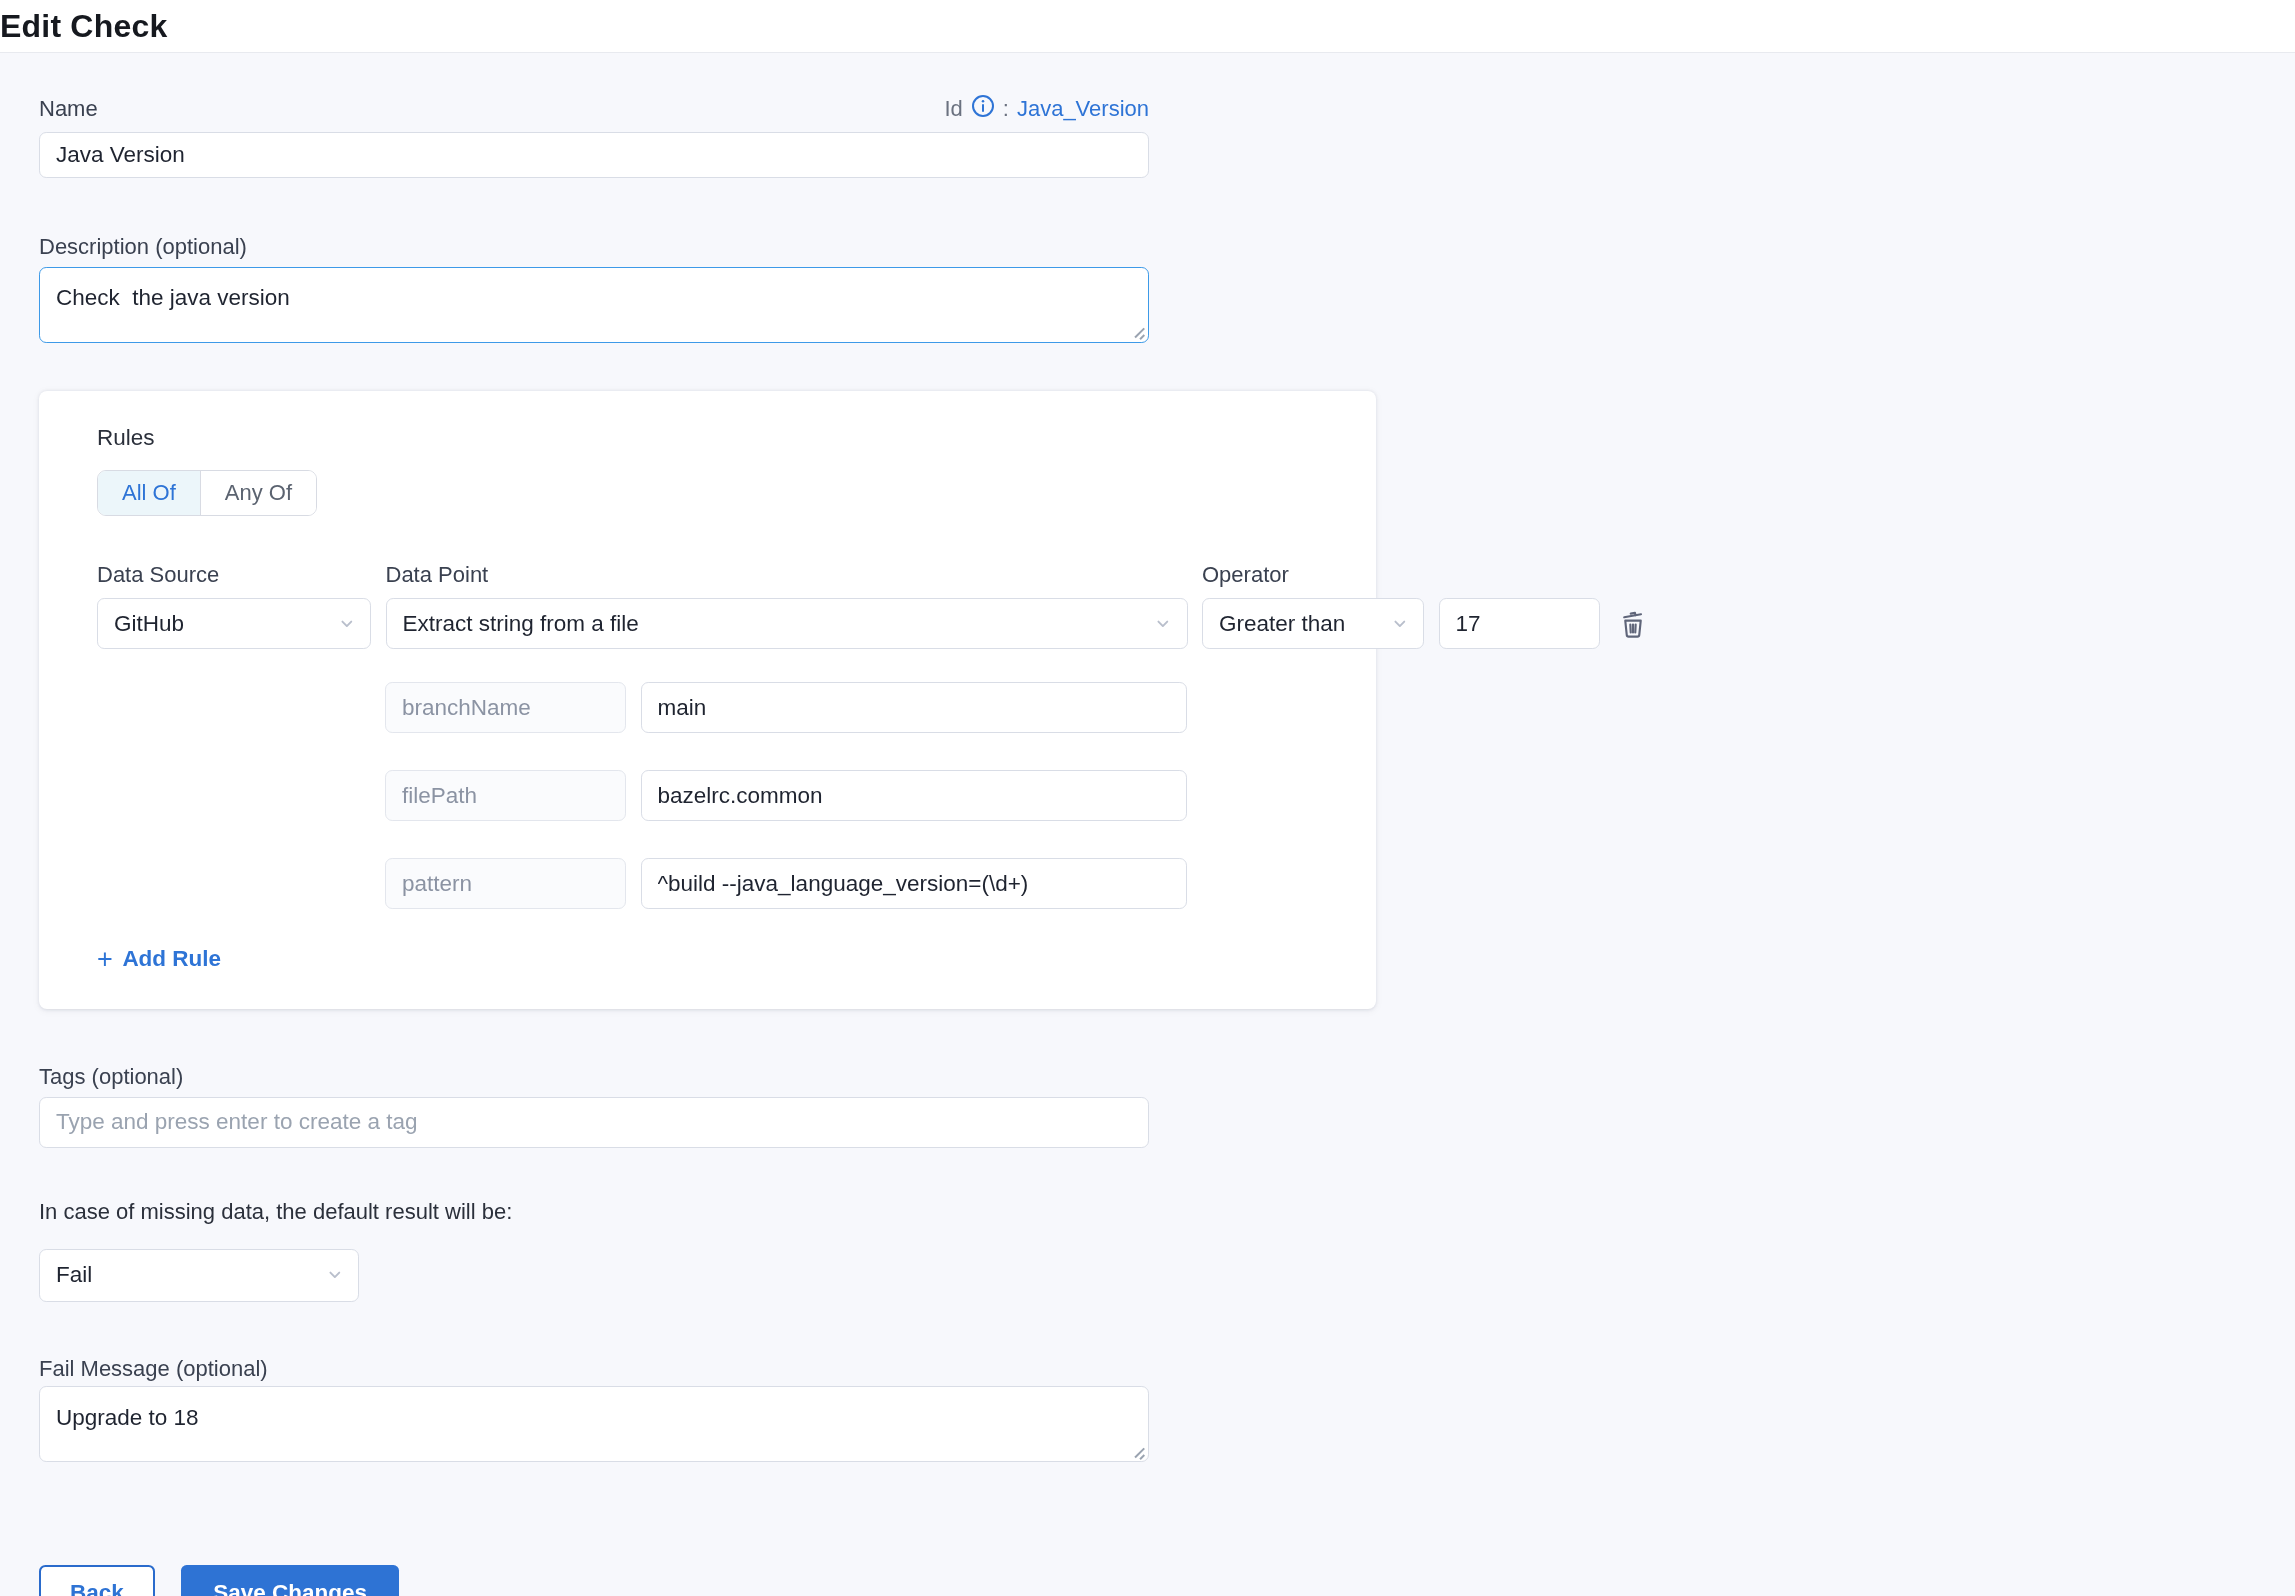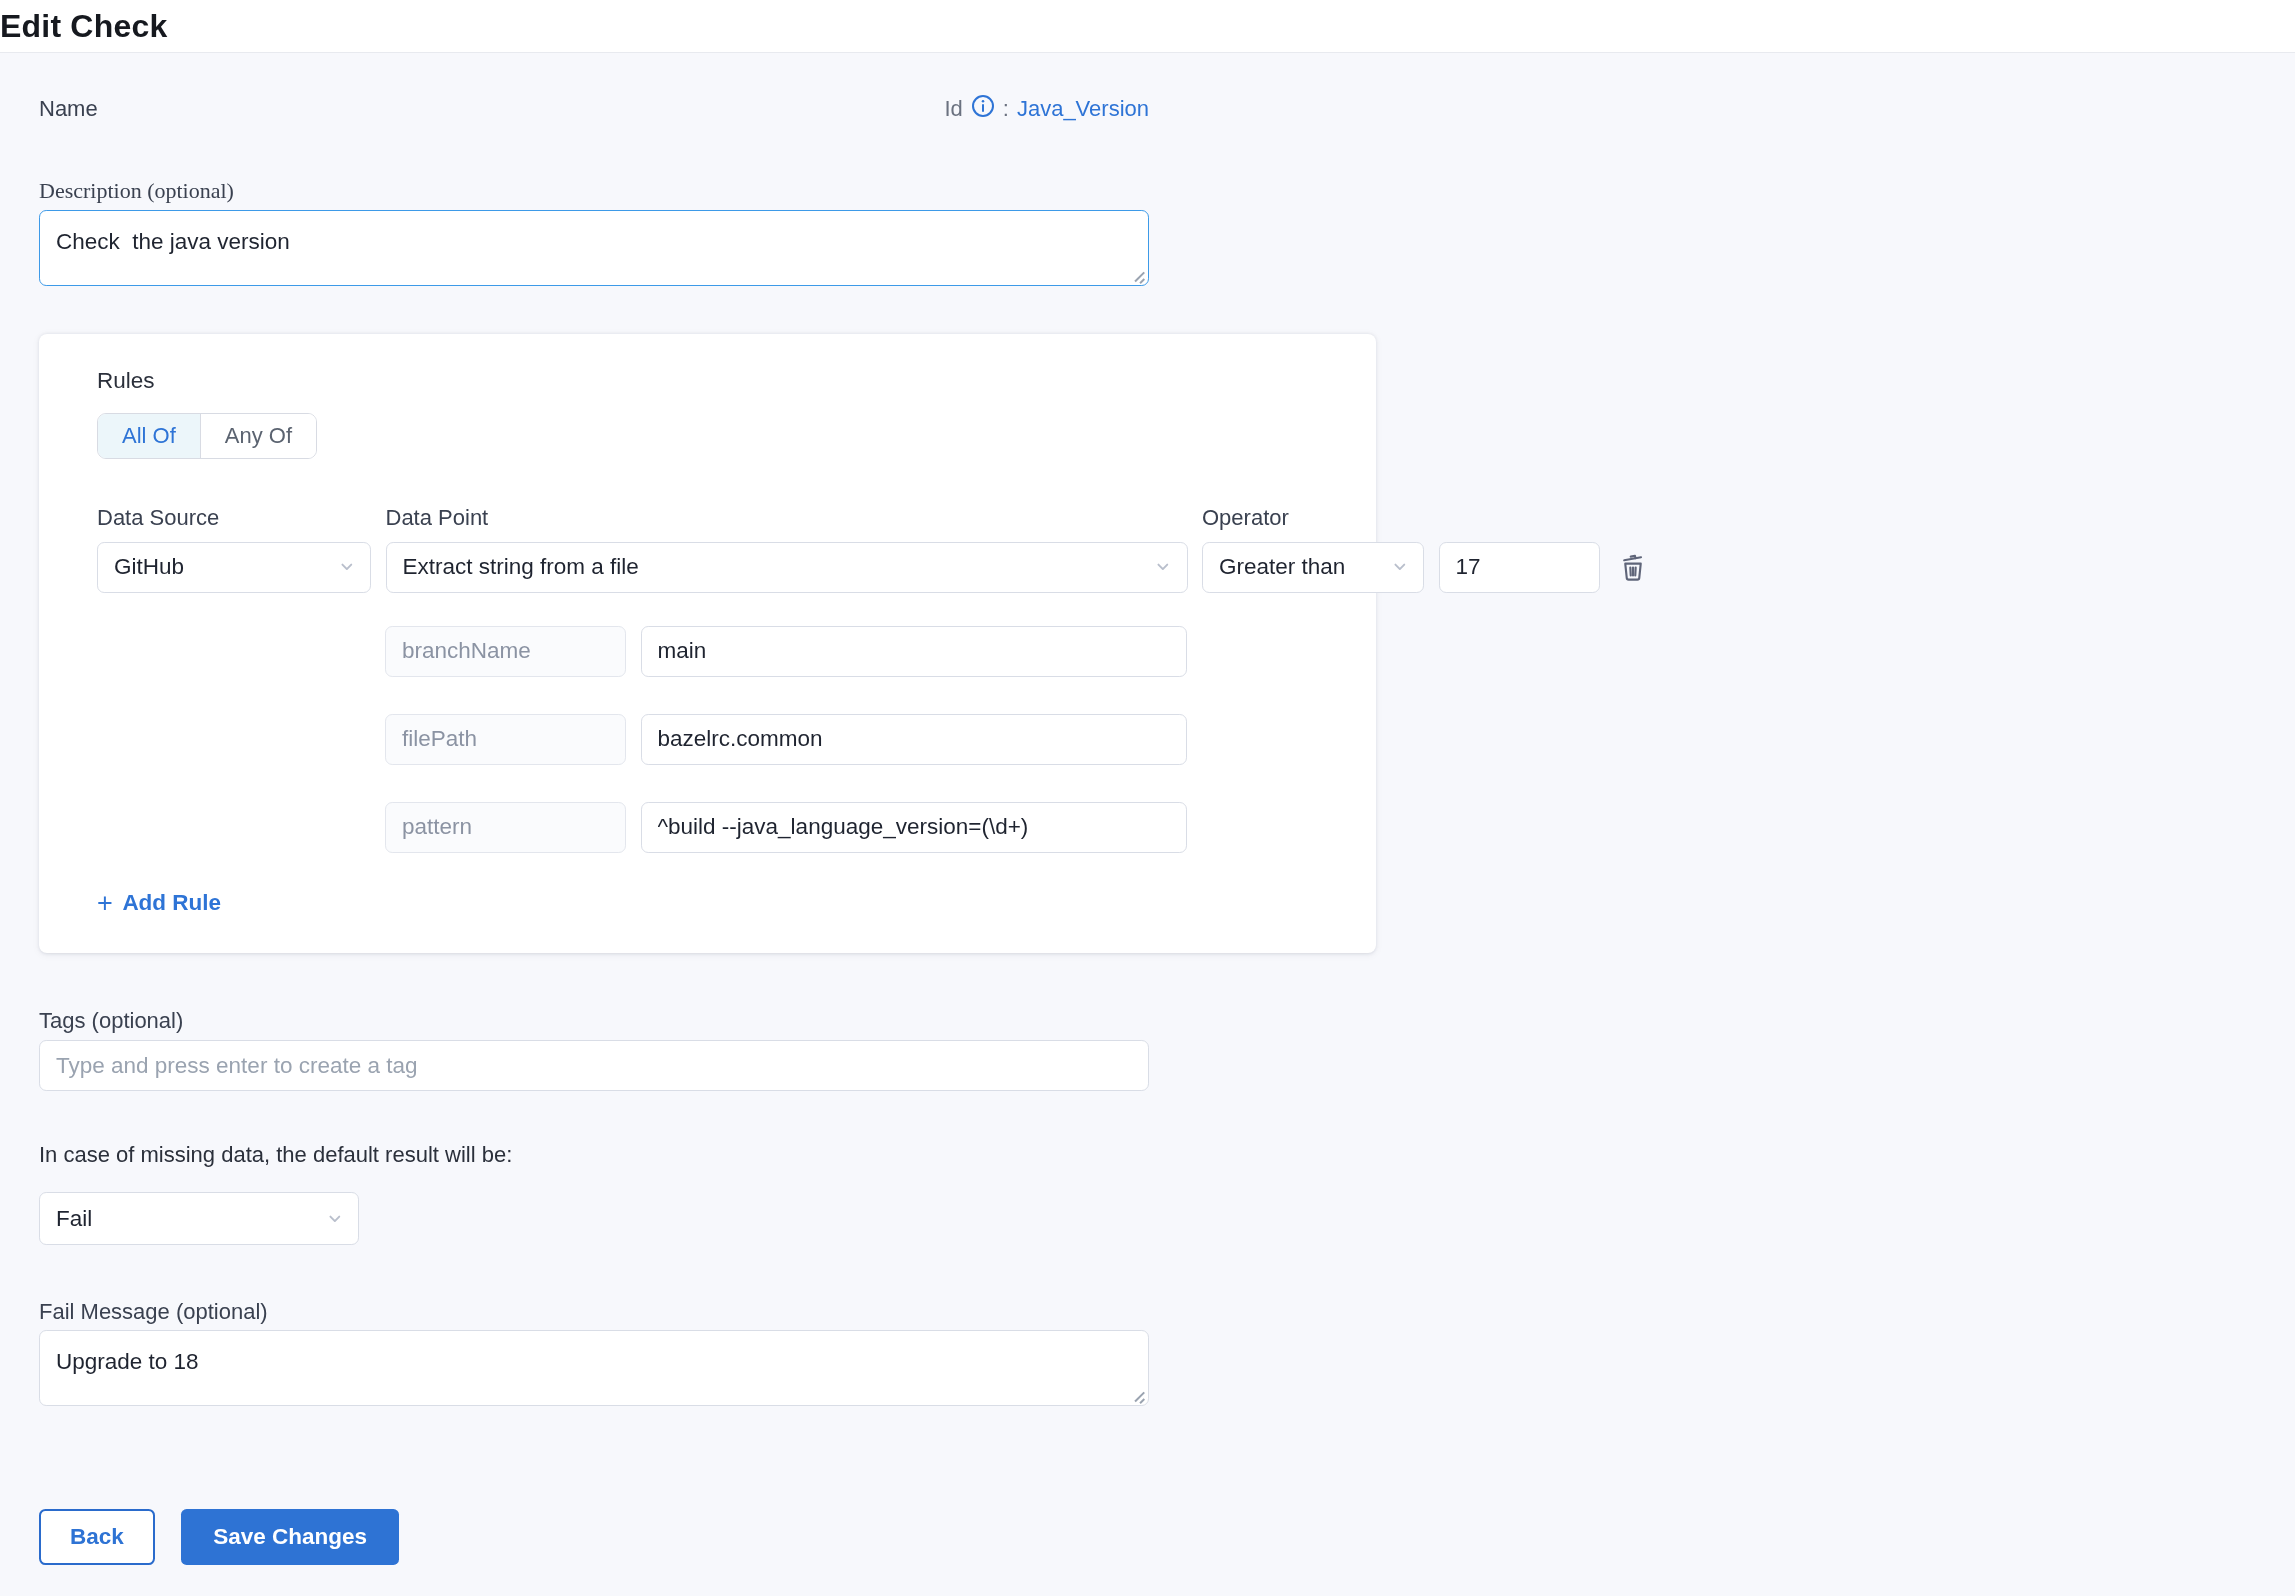--- a/index.html
+++ b/index.html
@@ -30,21 +30,21 @@
   .info-icon { display:inline-flex; margin-top:-6.4px; }
 
   .text-input {
     width:100%; height:46px; background:#fff;
     border:1.6px solid #d9dde6; border-radius:7.2px;
     font-family:"Liberation Sans", sans-serif;
     font-size:22.5px; color:#1f2430; padding:0 16px; outline:none;
   }
   .name-input { margin-top:10.4px; }
 
-  .section-label-desc { margin-top:56px;font-family:Liberation Serif, serif; }
+  .section-label-desc { margin-top:56px; }
   .textarea-wrap { position:relative; width:1110px; margin-top:6.4px; }
   .textarea {
     width:100%; height:76px; background:#fff;
     border:1.6px solid #d9dde6; border-radius:7.2px;
     font-family:"Liberation Sans", sans-serif;
     font-size:22.5px; color:#1f2430; padding:17.7px 16px;
     resize:none; outline:none; display:block;
   }
   .textarea.focused { border-color:#3d9ae8; }
   .resize-grip {
@@ -155,20 +155,21 @@
           <svg width="24" height="24" viewBox="0 0 24 24" fill="none" stroke="#2e74d6" stroke-width="2">
             <circle cx="12" cy="12" r="10"></circle>
             <line x1="12" y1="11" x2="12" y2="17" stroke-linecap="round"></line>
             <circle cx="12" cy="7.2" r="1.25" fill="#2e74d6" stroke="none"></circle>
           </svg>
         </span>
         <span class="id-colon">:</span>
         <a class="id-value">Java_Version</a>
       </div>
     </div>
+    <input class="text-input name-input" type="text" value="Java Version" style="">
   </div>
 
   <div class="field-col">
     <div class="field-label section-label-desc">Description (optional)</div>
     <div class="textarea-wrap">
       <textarea class="textarea focused" style="">Check  the java version</textarea>
       <div class="resize-grip"></div>
     </div>
   </div>
 

